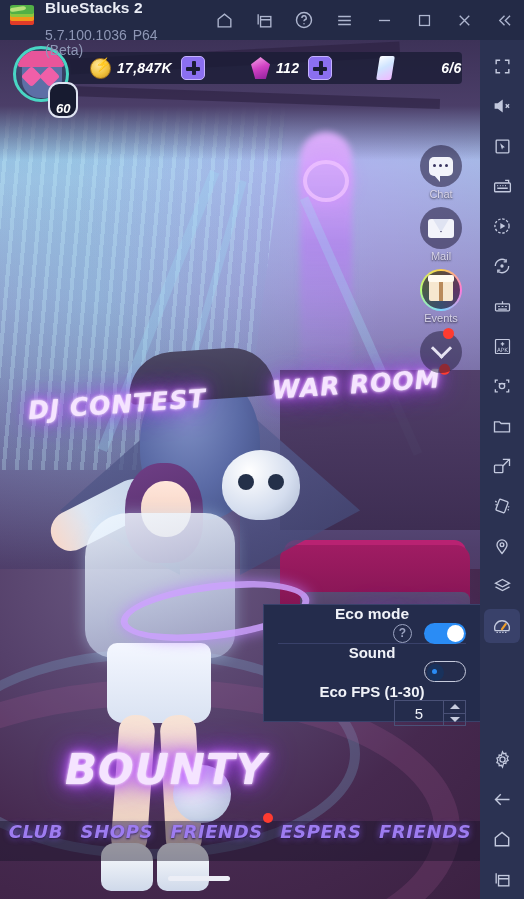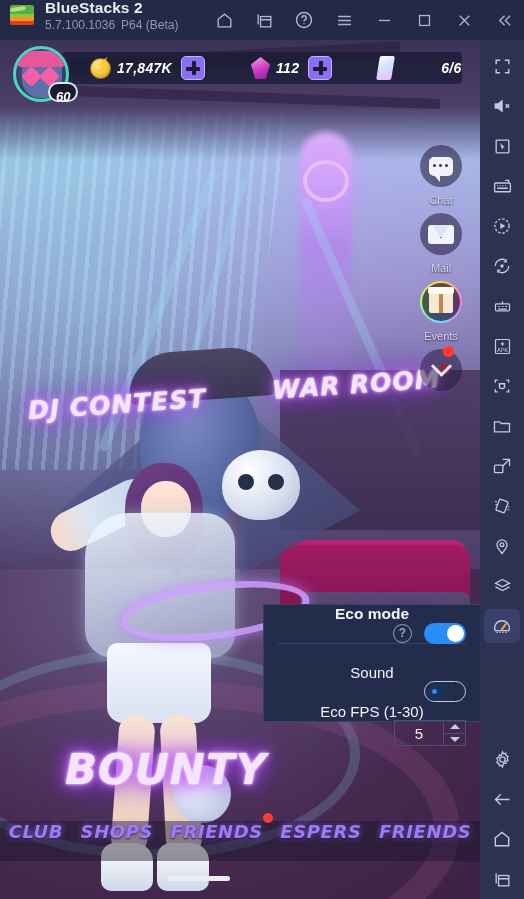--- a/index.html
+++ b/index.html
@@ -23,21 +23,21 @@
   .bs-logo i { position: absolute; left: 1px; border-radius: 3px/2px; display:block; }
   .bs-l1 { bottom: 1px; width: 24px; height: 7px; background: #e23b28; }
   .bs-l2 { bottom: 5px; width: 24px; height: 7px; background: #f2971c; }
   .bs-l3 { bottom: 9px; width: 24px; height: 8px; background: #8dc63f; }
   .bs-l4 { bottom: 12px; width: 24px; height: 9px; background: #52b046; border-radius: 4px; }
   .bs-l5 { bottom: 15px; width: 16px; height: 4px; background: #b6e07a; border-radius: 3px;
            transform: rotate(-9deg); left: 5px; }
 
   .title-block { margin-left: 10px; line-height: 1.05; }
   .app-title { color: #e9ecf5; font-size: 15.5px; font-weight: bold; letter-spacing: .1px; }
-  .app-sub { color: #8e97b5; font-size: 12px; margin-top: 3px; }
+  .app-sub { color: #8e97b5; font-size: 14px; margin-top: 12px; }
   .app-sub span { margin-right: 6px; }
 
   .tb-icons { margin-left: auto; display: flex; align-items: center; height: 40px; }
   .tb-btn {
     width: 40px; height: 40px; display: flex; align-items: center; justify-content: center;
     color: #aeb6cf;
   }
   .tb-btn svg { display: block; }
 
   
@@ -246,21 +246,21 @@
   .av-face { position: absolute; left: 6px; top: 15px; width: 40px; height: 34px;
              background: #5d6fa6; border-radius: 0 0 18px 18px; }
   .av-gl1, .av-gl2 { position: absolute; top: 20px; width: 15px; height: 15px;
              background: #f05fa8; transform: rotate(45deg); border-radius: 3px; }
   .av-gl1 { left: 8px; } .av-gl2 { left: 26px; }
   .lvl-badge {
     position: absolute; left: 48px; top: 36px; z-index: 5;
     background: #171b30; color: #fff;
     border: 2px solid #dfe4f2; border-radius: 11px;
     font-size: 13px; font-weight: bold; font-style: italic;
-    padding: 4px 6px; line-height: 18px; height: 20px;
+    padding: 16px 6px; line-height: 18px; height: 20px;
   }
   .res-item { display: flex; align-items: center; height: 32px; }
   .res-val { color: #fff; font-size: 14px; font-weight: bold; font-style: italic;
              letter-spacing: .3px; }
   .ic-coin { width: 21px; height: 21px; border-radius: 50%;
              background: radial-gradient(circle at 38% 32%, #ffe79a 0%, #f2c33f 55%, #c8901a 100%);
              border: 1px solid #a8761a; margin: 0 6px 0 28px; position: relative; }
   .ic-coin::after { content:'⚡'; position: absolute; left: 4px; top: -2px;
                     font-size: 13px; color: #a8761a; }
   .ic-gem { width: 19px; height: 22px; margin: 0 6px 0 20px;
@@ -287,21 +287,21 @@
   .gbtn-circ {
     width: 42px; height: 42px; margin: 0 auto; border-radius: 50%;
     background: rgba(32,26,56,.55);
     display: flex; align-items: center; justify-content: center;
   }
   .gbtn-circ.ring { border: 2px solid transparent;
     background:
       linear-gradient(rgba(32,26,56,.72), rgba(32,26,56,.72)) padding-box,
       conic-gradient(#ffd24d,#ff7ad9,#7ad6ff,#b6ff7a,#ffd24d) border-box;
   }
-  .gbtn-lbl { color: #d7d3e8; font-size: 11px; margin-top: 7px;
+  .gbtn-lbl { color: #d7d3e8; font-size: 11px; margin-top: 1px;
               text-shadow: 0 1px 2px rgba(0,0,0,.7); }
   .chat-ic { width: 24px; height: 19px; background: #f2f3fa; border-radius: 5px; position: relative; }
   .chat-ic::after { content:''; position: absolute; left: 4px; bottom: -6px;
       border-left: 7px solid transparent; border-right: 0 solid transparent;
       border-top: 8px solid #f2f3fa; }
   .chat-dots { position: absolute; top: 7px; left: 4px; display: flex; gap: 3px; }
   .chat-dots i { width: 3px; height: 3px; background: #3a3560; border-radius: 50%; display:block; }
   .mail-ic { width: 26px; height: 19px; background: #f2f3fa; border-radius: 3px; position: relative;
              overflow: hidden; }
   .mail-ic::after { content:''; position: absolute; left: 1px; top: -6px; width: 24px; height: 18px;
@@ -361,21 +361,21 @@
   .eco-panel {
     position: absolute; left: 263px; top: 604px; width: 218px; height: 118px;
     background: #242c4c;
     border: 1px solid #39416a;
     z-index: 40;
     padding: 0 14px;
   }
   .eco-row { display: flex; align-items: center; height: 39px; flex-direction: column; }
   .eco-row.with-line { border-bottom: 1px solid #39416a; }
   .eco-label { color: #f0f2f8; font-size: 15.5px; font-weight: bold; }
-  .eco-label.reg { font-weight: normal; font-size: 15px; margin-top: 20px; }
+  .eco-label.reg { font-weight: bold; font-size: 15px; }
   .eco-right { margin-left: auto; display: flex; align-items: center; }
   .help-ic {
     width: 19px; height: 19px; border-radius: 50%; border: 1.6px solid #9aa2c0;
     color: #9aa2c0; font-size: 12px; line-height: 16px; text-align: center;
     margin-right: 12px; font-weight: bold;
   }
   .toggle { width: 42px; height: 21px; border-radius: 11px; position: relative; }
   .toggle.on { background: #2a8cf5; }
   .toggle.on .knob { right: 2px; background: #fff; }
   .toggle.off { background: #242c4c; border: 1.6px solid #c6cbdd; }

